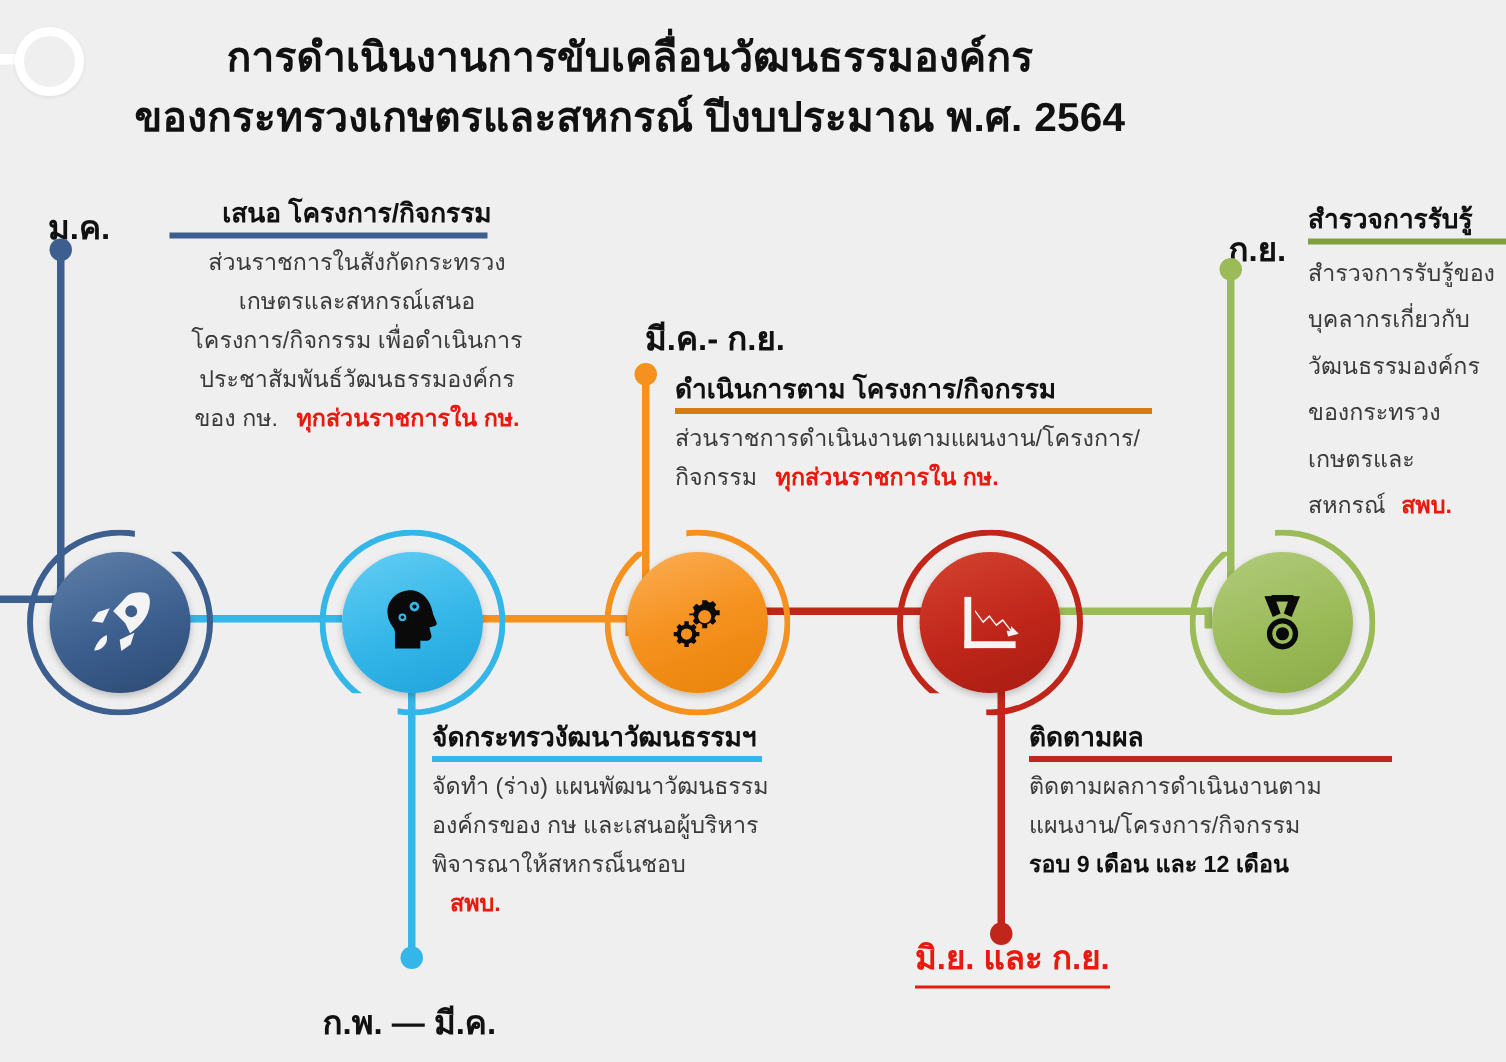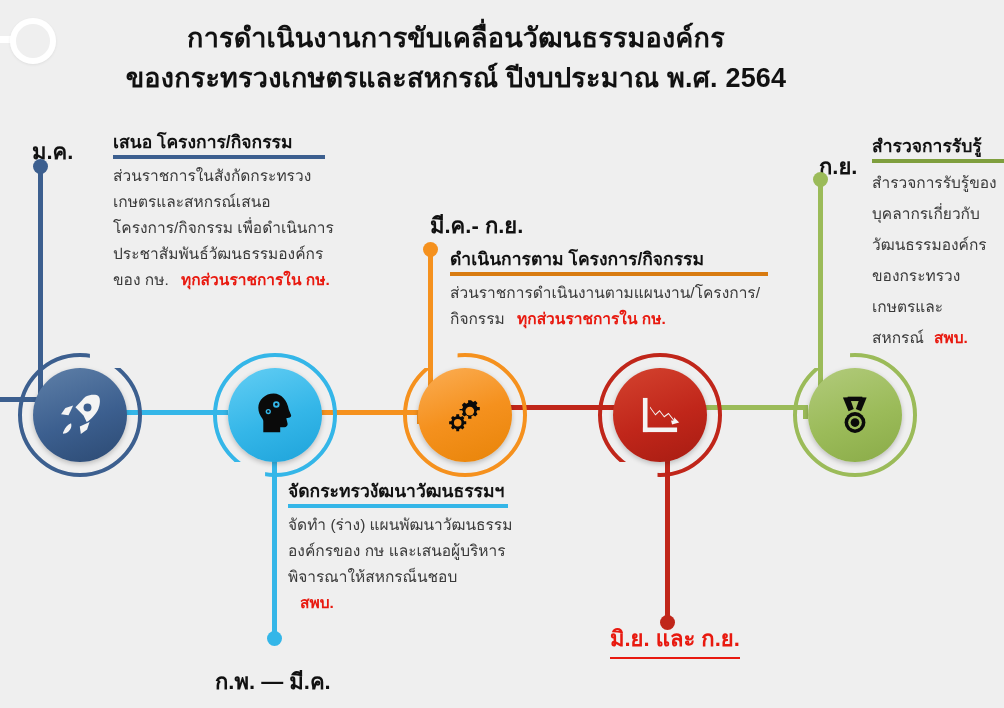--- a/index.html
+++ b/index.html
@@ -21,21 +21,20 @@
   .deco-bar{
     position:absolute;left:0;top:36px;width:16px;height:7px;background:#ffffff;
   }
 
   
   .title{
     position:absolute;left:0;top:18px;width:840px;
     text-align:center;color:#111;
     font-weight:bold;font-size:27px;line-height:40px;
     letter-spacing:.2px;
-    margin-left:36px;
   }
   .title .l2{display:block;}
 
   
   .seg{position:absolute;}
 
   
   .node{
     position:absolute;width:94px;height:94px;border-radius:50%;
     display:flex;align-items:center;justify-content:center;
@@ -193,21 +192,21 @@
     <div class="v" style="background:#9bbb59;"></div>
     <div class="dot" style="top:-6px;background:#9bbb59;"></div>
   </div>
 
   <div class="month" style="left:32px;top:134px;">ม.ค.</div>
   <div class="month" style="left:215px;top:664px;">ก.พ. — มี.ค.</div>
   <div class="month" style="left:430px;top:208px;">มี.ค.- ก.ย.</div>
   <div class="month red" style="left:610px;top:621px;">มิ.ย. และ ก.ย.</div>
   <div class="month" style="left:819px;top:137px;margin-top:12px;">ก.ย.</div>
 
-  <div class="block" style="left:113px;top:131px;width:250px;">
+  <div class="block" style="left:113px;top:131px;width:250px;text-align:center;">
     <div class="head">เสนอ โครงการ/กิจกรรม</div>
     <div class="rule" style="background:#3c5f8f;width:212px;"></div>
     <div class="body">
       <div>ส่วนราชการในสังกัดกระทรวง</div>
       <div>เกษตรและสหกรณ์เสนอ</div>
       <div>โครงการ/กิจกรรม เพื่อดำเนินการ</div>
       <div>ประชาสัมพันธ์วัฒนธรรมองค์กร</div>
       <div style="white-space:nowrap;">
         <span>ของ  กษ.</span>
         <span class="hl" style="margin-left:8px;">ทุกส่วนราชการใน กษ.</span>
@@ -231,20 +230,29 @@
     <div class="rule" style="background:#d87b11;width:318px;"></div>
     <div class="body">
       <div style="white-space:nowrap;">ส่วนราชการดำเนินงานตามแผนงาน/โครงการ/</div>
       <div style="white-space:nowrap;">
         <span>กิจกรรม</span>
         <span class="hl" style="margin-left:8px;">ทุกส่วนราชการใน กษ.</span>
       </div>
     </div>
   </div>
 
+  <div class="block" style="left:686px;top:480px;width:300px;">
+    <div class="head">ติดตามผล</div>
+    <div class="rule" style="background:#c0261a;width:242px;"></div>
+    <div class="body">
+      <div>ติดตามผลการดำเนินงานตาม</div>
+      <div>แผนงาน/โครงการ/กิจกรรม</div>
+      <div class="bold">รอบ 9 เดือน และ 12 เดือน</div>
+    </div>
+  </div>
 
   <div class="block" style="left:872px;top:135px;width:140px;">
     <div class="head">สำรวจการรับรู้</div>
     <div class="rule" style="background:#7f9f3e;width:132px;"></div>
     <div class="body" style="line-height:31px;">
       <div>สำรวจการรับรู้ของ</div>
       <div>บุคลากรเกี่ยวกับ</div>
       <div>วัฒนธรรมองค์กร</div>
       <div>ของกระทรวง</div>
       <div>เกษตรและ</div>

